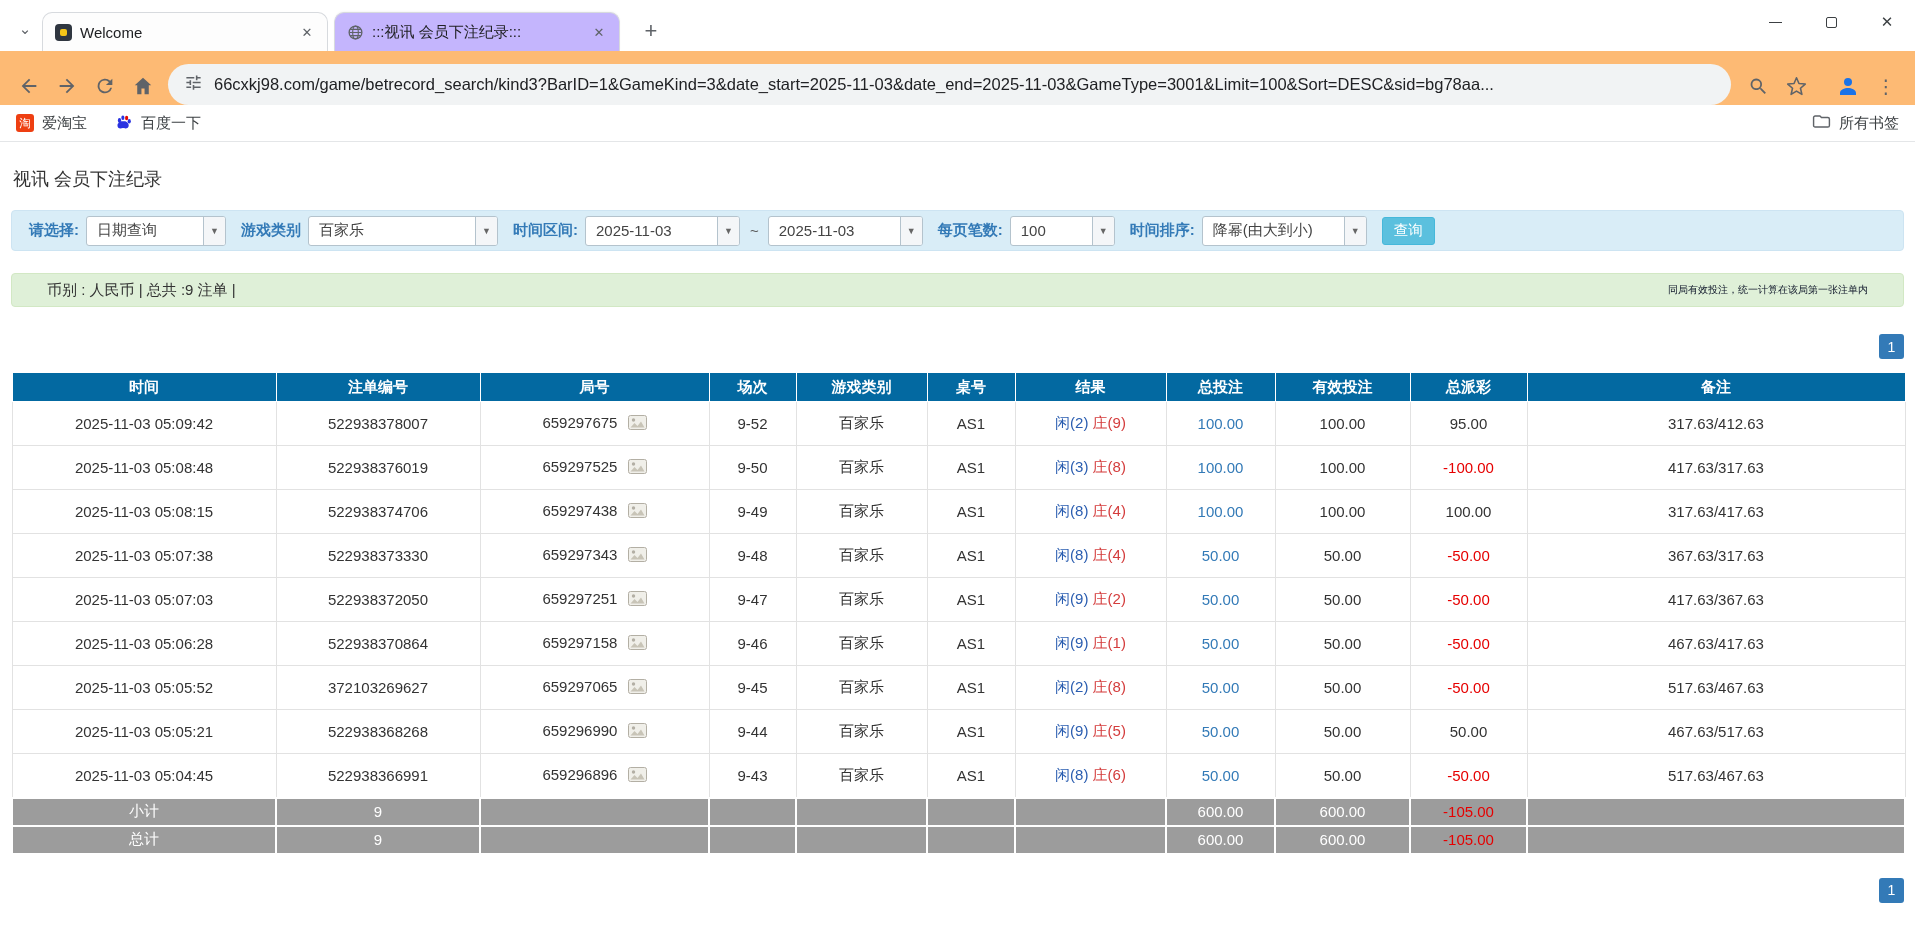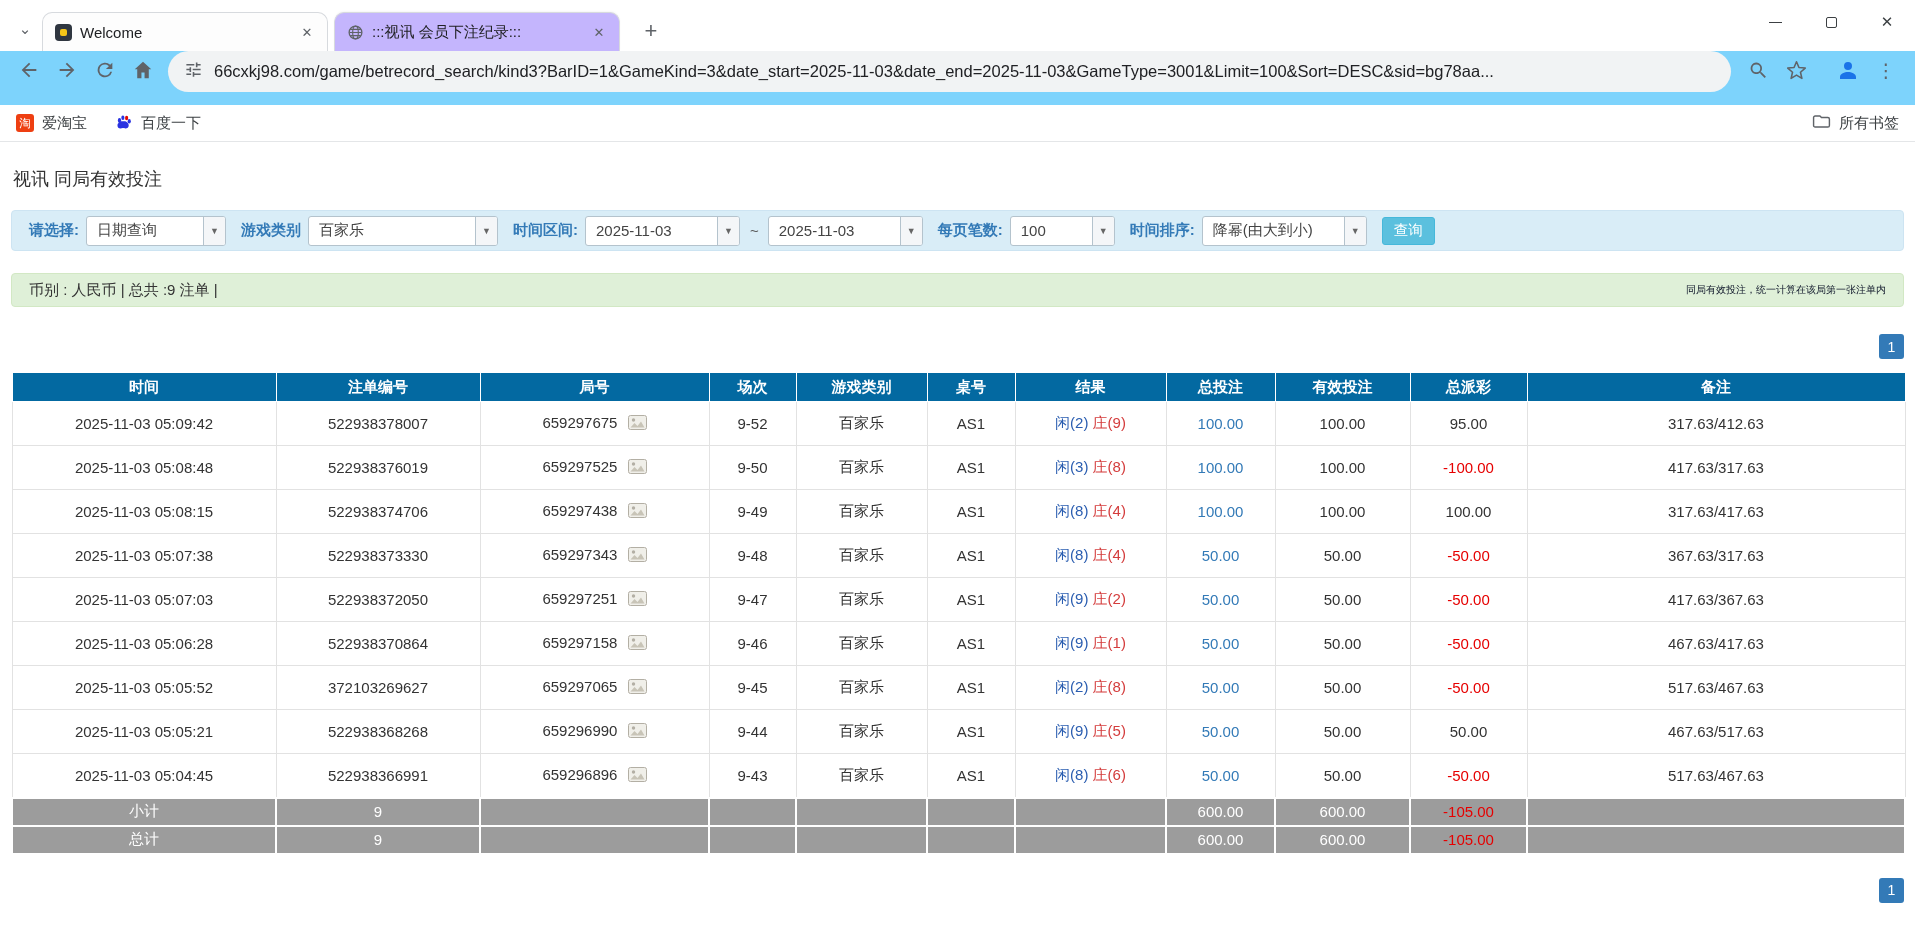--- a/index.html
+++ b/index.html
@@ -18,21 +18,21 @@
 .favicon{width:17px;height:17px;flex:0 0 auto;display:flex;align-items:center;justify-content:center}
 .fav-welcome{background:#2f3640;border-radius:4px;position:relative}
 .fav-welcome::after{content:"";width:7px;height:7px;background:#f5c518;border-radius:2px;display:block}
 .newtab{width:30px;height:30px;margin:0 0 5px 10px;font-size:22px;color:#5f6368;
   display:flex;align-items:center;justify-content:center;border-radius:50%}
 .win-controls{position:absolute;top:0;right:0;height:44px;display:flex}
 .win-btn{width:56px;height:44px;display:flex;align-items:center;justify-content:center;color:#3c4043;font-size:15px}
 .min-glyph{width:13px;height:0;border-top:1.6px solid #3c4043;display:block}
 .max-glyph{width:11px;height:11px;border:1.6px solid #3c4043;border-radius:2px;display:block}
 
-.toolbar{height:54px;display:flex;align-items:flex-start;padding:0 10px;background:#7dd3fc}
+.toolbar{height:54px;display:flex;align-items:flex-end;padding:0 10px;background:#fdba74}
 .tool-btn{width:38px;height:38px;border-radius:50%;display:flex;align-items:center;justify-content:center;flex:0 0 auto}
 .omnibox{flex:1;min-width:0;height:41px;background:#f1f3f4;border-radius:21px;display:flex;align-items:center;
   padding:0 16px;margin:0 8px 0 6px}
 .omni-text{font-size:16.5px;color:#202124;white-space:nowrap;overflow:hidden;flex:1;margin-left:11px}
 .profile-btn{margin-left:14px}
 .bookmarks{height:37px;display:flex;align-items:center;padding:0 16px;background:#fff;border-bottom:1px solid #e4e6e8}
 .bm-item{display:flex;align-items:center;gap:8px;margin-right:28px;font-size:15px;color:#3c4043;cursor:pointer}
 .bm-taobao-icon{width:18px;height:18px;background:#ee3f12;border-radius:3px;color:#fff;font-size:11.5px;
   display:flex;align-items:center;justify-content:center}
 .bm-right{margin-left:auto;display:flex;align-items:center;gap:8px;font-size:15px;color:#3c4043;cursor:pointer}
@@ -47,21 +47,21 @@
   margin-right:15px;cursor:pointer}
 .combo-value{padding:12px 10px;display:flex;align-items:center;font-size:15px;color:#444;flex:1;white-space:nowrap;overflow:hidden}
 .combo-btn{width:22px;border-left:1px solid #b4c3cd;background:#f4f6f8;display:flex;align-items:center;
   justify-content:center;color:#666;font-size:9px;border-radius:0 2px 2px 0}
 .w1{width:140px}.w2{width:190px}.w3{width:155px}.w4{width:105px}.w5{width:165px}
 .tilde{margin:0 9px 0 -5px;color:#555}
 .search-btn{height:28px;padding:0 11px;background:#5bc0de;border:1px solid #46b8da;border-radius:3px;color:#fff;
   font-size:14.5px;display:flex;align-items:center;cursor:pointer}
 
 .summary{margin-top:22px;height:34px;background:#dff0d8;border:1px solid #d2e8c4;border-radius:4px;
-  display:flex;align-items:center;justify-content:space-between;padding:0 17px}
+  display:flex;align-items:center;justify-content:space-between;padding:0 35px}
 .summary-left{font-size:15px;color:#333}
 .summary-right{font-size:10px;color:#0f172a}
 
 .pag-row{display:flex;justify-content:flex-end}
 .pag-top{margin-top:27px}
 .pag-bottom{margin-top:23px}
 .page-btn{min-width:25px;height:25px;background:#337ab7;border-radius:3px;color:#fff;font-size:14px;
   display:flex;align-items:center;justify-content:center;cursor:pointer}
 
 .bet-table{margin-top:13px;border-collapse:collapse;table-layout:fixed;width:1893px}
@@ -187,21 +187,21 @@
             <path d="M10 5l2 2h8a2 2 0 0 1 2 2v8a2 2 0 0 1-2 2H4a2 2 0 0 1-2-2V7a2 2 0 0 1 2-2z" fill="none" stroke="#5f6368" stroke-width="1.8"></path>
           </svg>
       </span>
       <span>所有书签</span>
     </div>
   </div>
 </div>
 
 <div class="content">
 
-  <h1 class="page-title">视讯 同局有效投注</h1>
+  <h1 class="page-title">视讯 会员下注纪录</h1>
 
   <div class="filterbar">
     <span class="f-label">请选择:</span>
     <div class="combo w1">
       <span class="combo-value">日期查询</span>
       <span class="combo-btn">▼</span>
     </div>
 
     <span class="f-label">游戏类别</span>
     <div class="combo w2">

